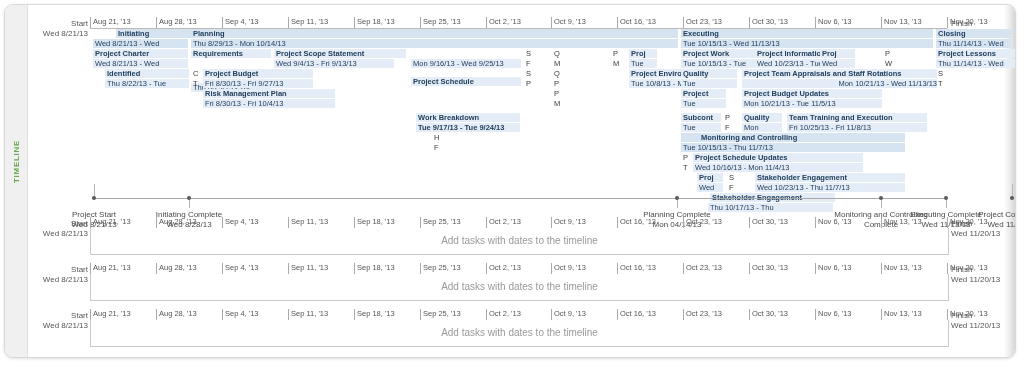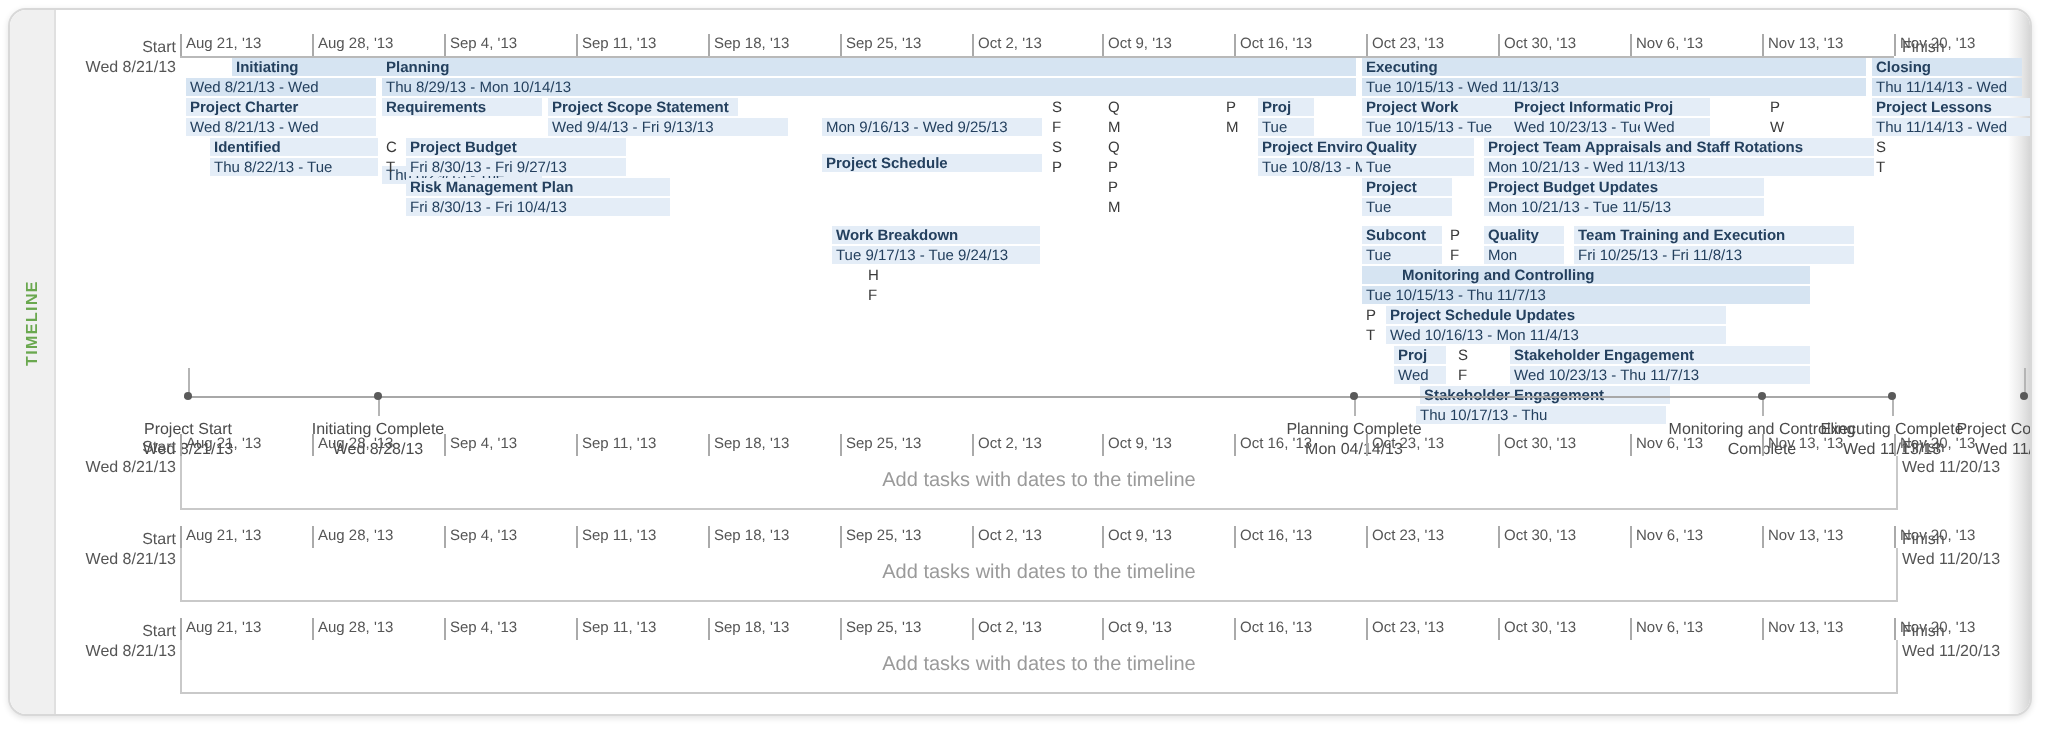--- a/index.html
+++ b/index.html
@@ -130,21 +130,21 @@
             <div class="bar sum title" style="left: 101px; width: 487px; top: 1px;"><span>Planning</span></div>
             <div class="bar sum" style="left: 101px; width: 487px; top: 11px;">Thu 8/29/13 - Mon 10/14/13</div>
             <div class="bar sum title" style="left: 591px; width: 252px; top: 1px;"><span>Executing</span></div>
             <div class="bar sum" style="left: 591px; width: 252px; top: 11px;">Tue 10/15/13 - Wed 11/13/13</div>
             <div class="bar sum title" style="left: 846px; width: 75px; top: 1px;"><span>Closing</span></div>
             <div class="bar sum" style="left: 846px; width: 75px; top: 11px;">Thu 11/14/13 - Wed</div>
             <div class="bar title" style="left: 3px; width: 95px; top: 21px;"><span>Project Charter</span></div>
             <div class="bar " style="left: 3px; width: 95px; top: 31px;">Wed 8/21/13 - Wed</div>
             <div class="bar title" style="left: 101px; width: 80px; top: 21px;"><span>Requirements</span></div>
             <div class="bar " style="left: 101px; width: 80px; top: 31px; margin-top: 24px;">Thu 8/29/13 - Tue</div>
-            <div class="bar title" style="left: 184px; width: 95px; top: 21px;"><span>Project Scope Statement</span></div>
+            <div class="bar title" style="left: 184px; width: 132px; top: 21px;"><span>Project Scope Statement</span></div>
             <div class="bar " style="left: 184px; width: 120px; top: 31px;">Wed 9/4/13 - Fri 9/13/13</div>
             <div class="bar title" style="left: 321px; width: 110px; top: 21px; margin-top: 28px;"><span>Project Schedule</span></div>
             <div class="bar " style="left: 321px; width: 110px; top: 31px;">Mon 9/16/13 - Wed 9/25/13</div>
             <div class="bar plain" style="left: 434px; width: 12px; top: 21px;"><span>S</span></div>
             <div class="bar  plain" style="left: 434px; width: 12px; top: 31px;">F</div>
             <div class="bar plain" style="left: 462px; width: 12px; top: 21px;"><span>Q</span></div>
             <div class="bar  plain" style="left: 462px; width: 12px; top: 31px;">M</div>
             <div class="bar plain" style="left: 521px; width: 12px; top: 21px;"><span>P</span></div>
             <div class="bar  plain" style="left: 521px; width: 12px; top: 31px;">M</div>
             <div class="bar title" style="left: 539px; width: 28px; top: 21px;"><span>Proj</span></div>
@@ -167,33 +167,33 @@
             <div class="bar " style="left: 113px; width: 110px; top: 51px;">Fri 8/30/13 - Fri 9/27/13</div>
             <div class="bar plain" style="left: 434px; width: 12px; top: 41px;"><span>S</span></div>
             <div class="bar  plain" style="left: 434px; width: 12px; top: 51px;">P</div>
             <div class="bar plain" style="left: 462px; width: 12px; top: 41px;"><span>Q</span></div>
             <div class="bar  plain" style="left: 462px; width: 12px; top: 51px;">P</div>
             <div class="bar title" style="left: 539px; width: 108px; top: 41px;"><span>Project Environment</span></div>
             <div class="bar " style="left: 539px; width: 108px; top: 51px;">Tue 10/8/13 - Mon</div>
             <div class="bar title" style="left: 591px; width: 45px; top: 41px;"><span>Quality</span></div>
             <div class="bar " style="left: 591px; width: 45px; top: 51px;">Tue</div>
             <div class="bar title" style="left: 652px; width: 195px; top: 41px;"><span>Project Team Appraisals and Staff Rotations</span></div>
-            <div class="bar " style="left: 652px; width: 195px; top: 51px;">Mon 10/21/13 - Wed 11/13/13</div>
+            <div class="bar " style="left: 652px; width: 195px; top: 51px; text-align: right;">Mon 10/21/13 - Wed 11/13/13</div>
             <div class="bar plain" style="left: 846px; width: 12px; top: 41px;"><span>S</span></div>
             <div class="bar  plain" style="left: 846px; width: 12px; top: 51px;">T</div>
             <div class="bar title" style="left: 113px; width: 132px; top: 61px;"><span>Risk Management Plan</span></div>
             <div class="bar " style="left: 113px; width: 132px; top: 71px;">Fri 8/30/13 - Fri 10/4/13</div>
             <div class="bar plain" style="left: 462px; width: 12px; top: 61px;"><span>P</span></div>
             <div class="bar  plain" style="left: 462px; width: 12px; top: 71px;">M</div>
             <div class="bar title" style="left: 591px; width: 45px; top: 61px;"><span>Project</span></div>
             <div class="bar " style="left: 591px; width: 45px; top: 71px;">Tue</div>
             <div class="bar title" style="left: 652px; width: 140px; top: 61px;"><span>Project Budget Updates</span></div>
             <div class="bar " style="left: 652px; width: 140px; top: 71px;">Mon 10/21/13 - Tue 11/5/13</div>
             <div class="bar title" style="left: 326px; width: 104px; top: 85px;"><span>Work Breakdown</span></div>
-            <div class="bar " style="left: 326px; width: 104px; top: 95px;">Tue 9/17/13 - Tue 9/24/13</div>
+            <div class="bar " style="left: 326px; width: 104px; top: 95px; font-weight: bold;">Tue 9/17/13 - Tue 9/24/13</div>
             <div class="bar title" style="left: 591px; width: 40px; top: 85px;"><span>Subcont</span></div>
             <div class="bar " style="left: 591px; width: 40px; top: 95px;">Tue</div>
             <div class="bar plain" style="left: 633px; width: 12px; top: 85px;"><span>P</span></div>
             <div class="bar  plain" style="left: 633px; width: 12px; top: 95px;">F</div>
             <div class="bar title" style="left: 652px; width: 40px; top: 85px;"><span>Quality</span></div>
             <div class="bar " style="left: 652px; width: 40px; top: 95px;">Mon</div>
             <div class="bar title" style="left: 697px; width: 140px; top: 85px;"><span>Team Training and Execution</span></div>
             <div class="bar " style="left: 697px; width: 140px; top: 95px;">Fri 10/25/13 - Fri 11/8/13</div>
             <div class="bar plain" style="left: 342px; width: 12px; top: 105px;"><span>H</span></div>
             <div class="bar  plain" style="left: 342px; width: 12px; top: 115px;">F</div>

